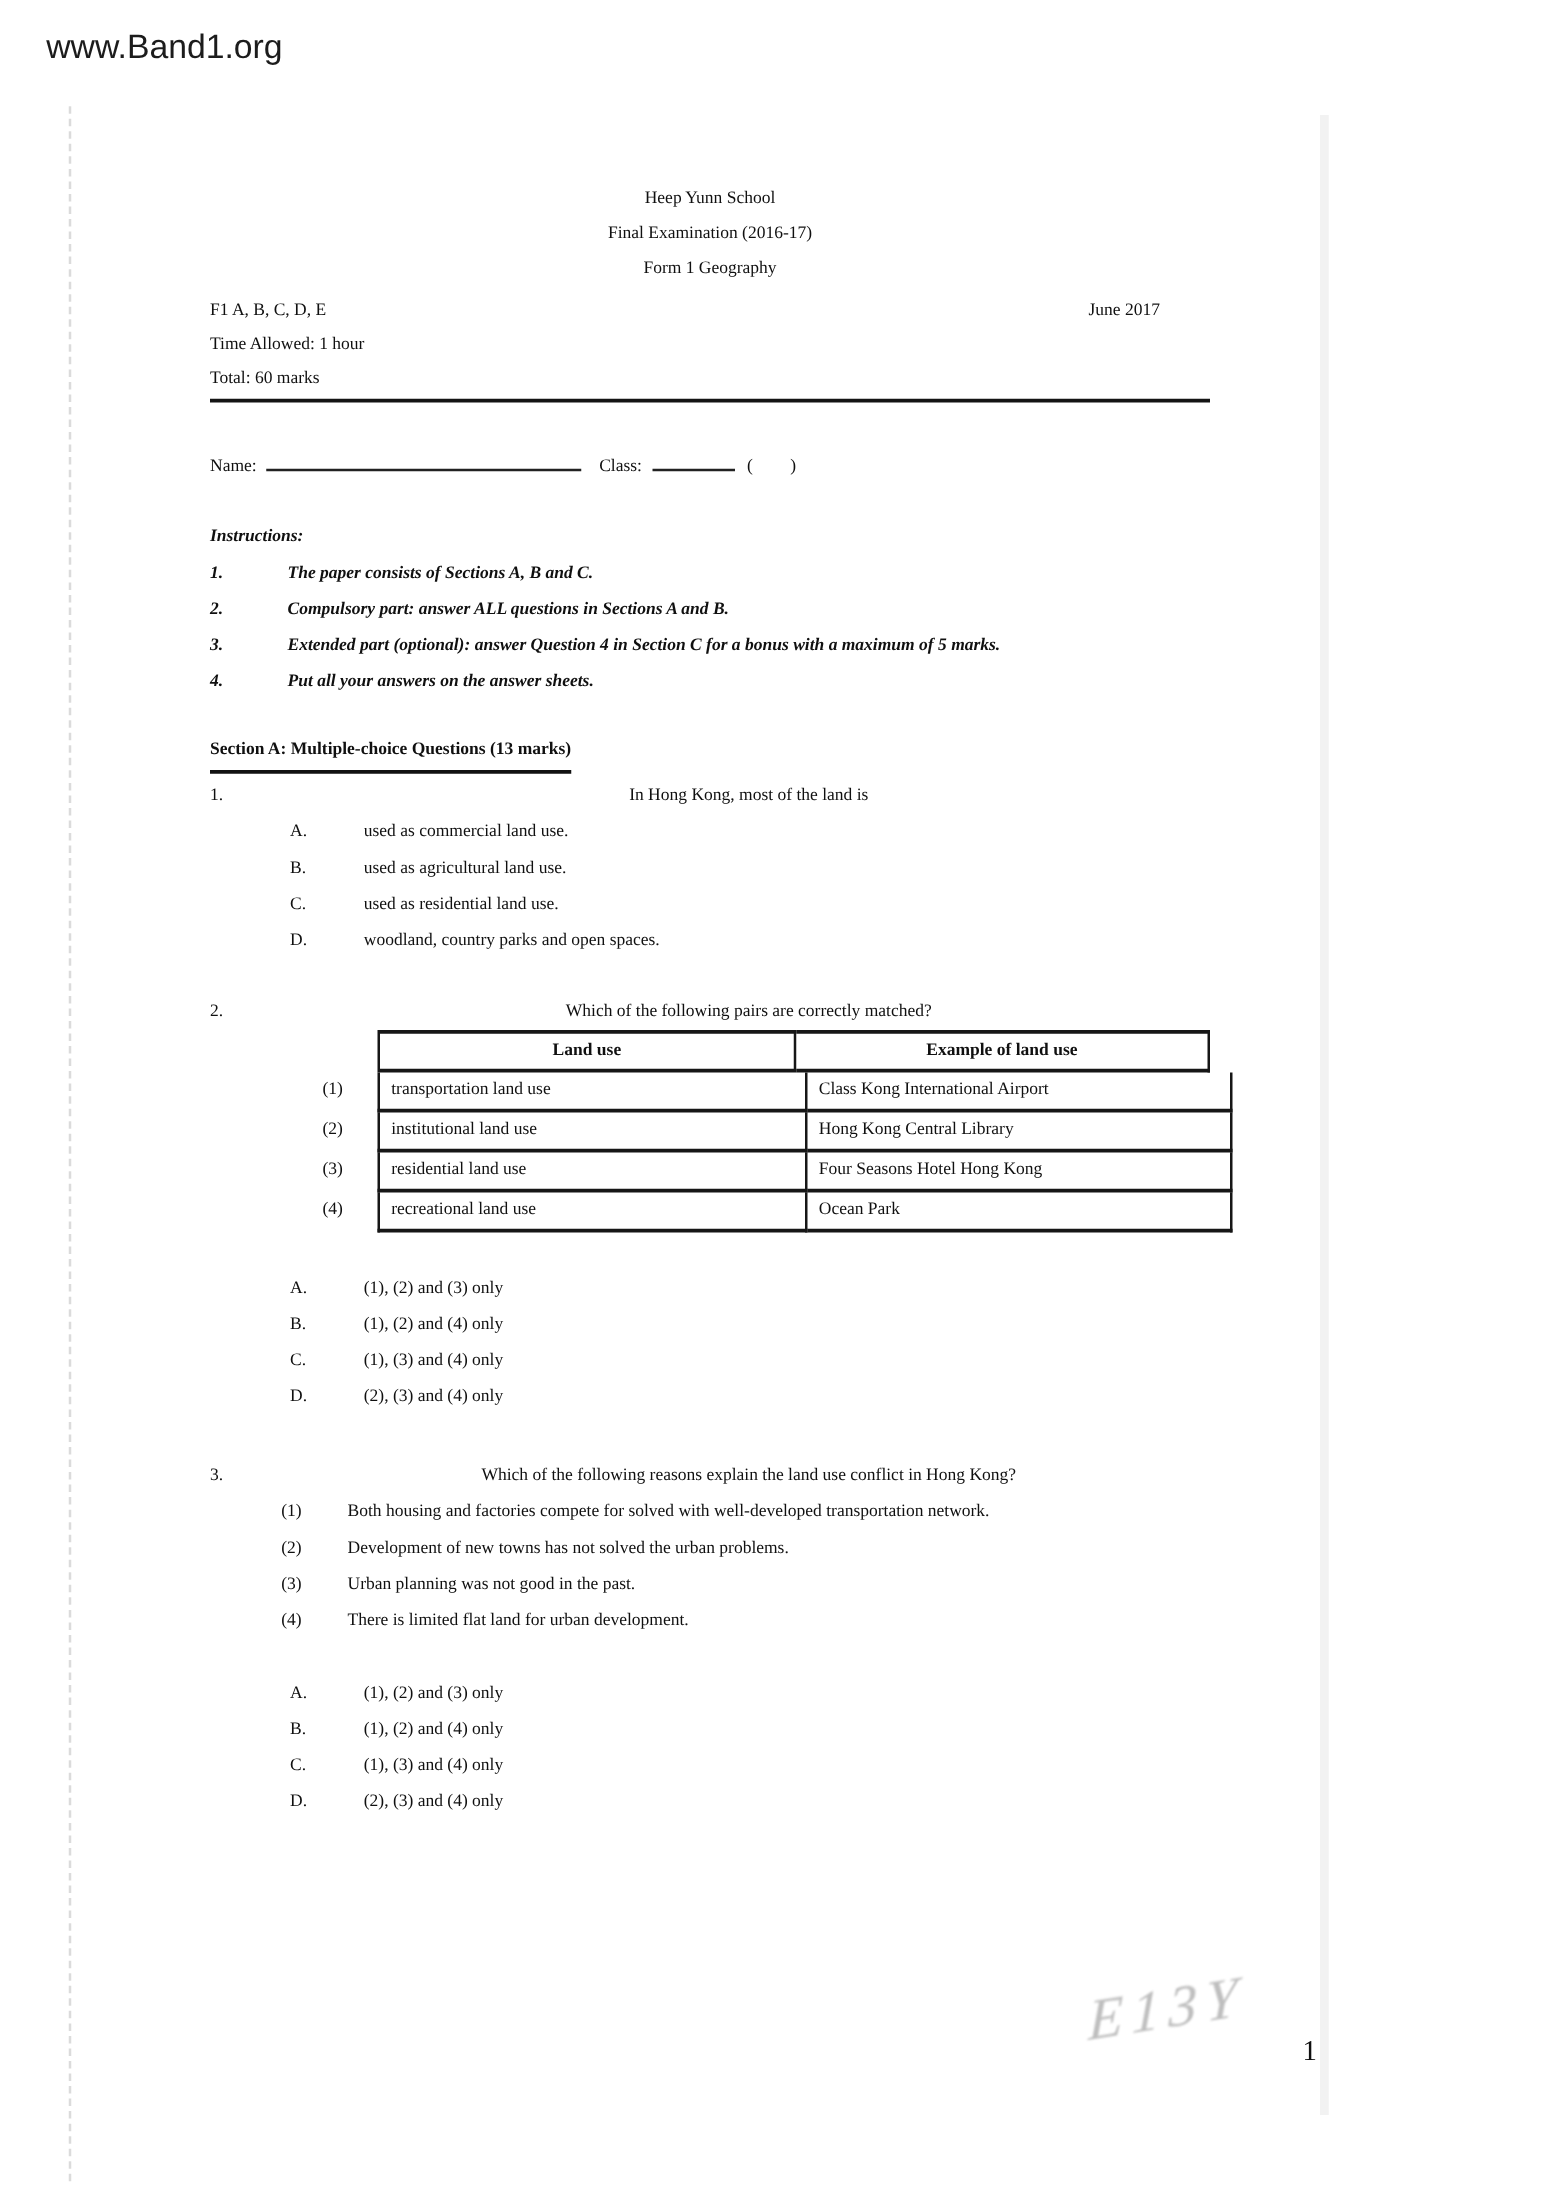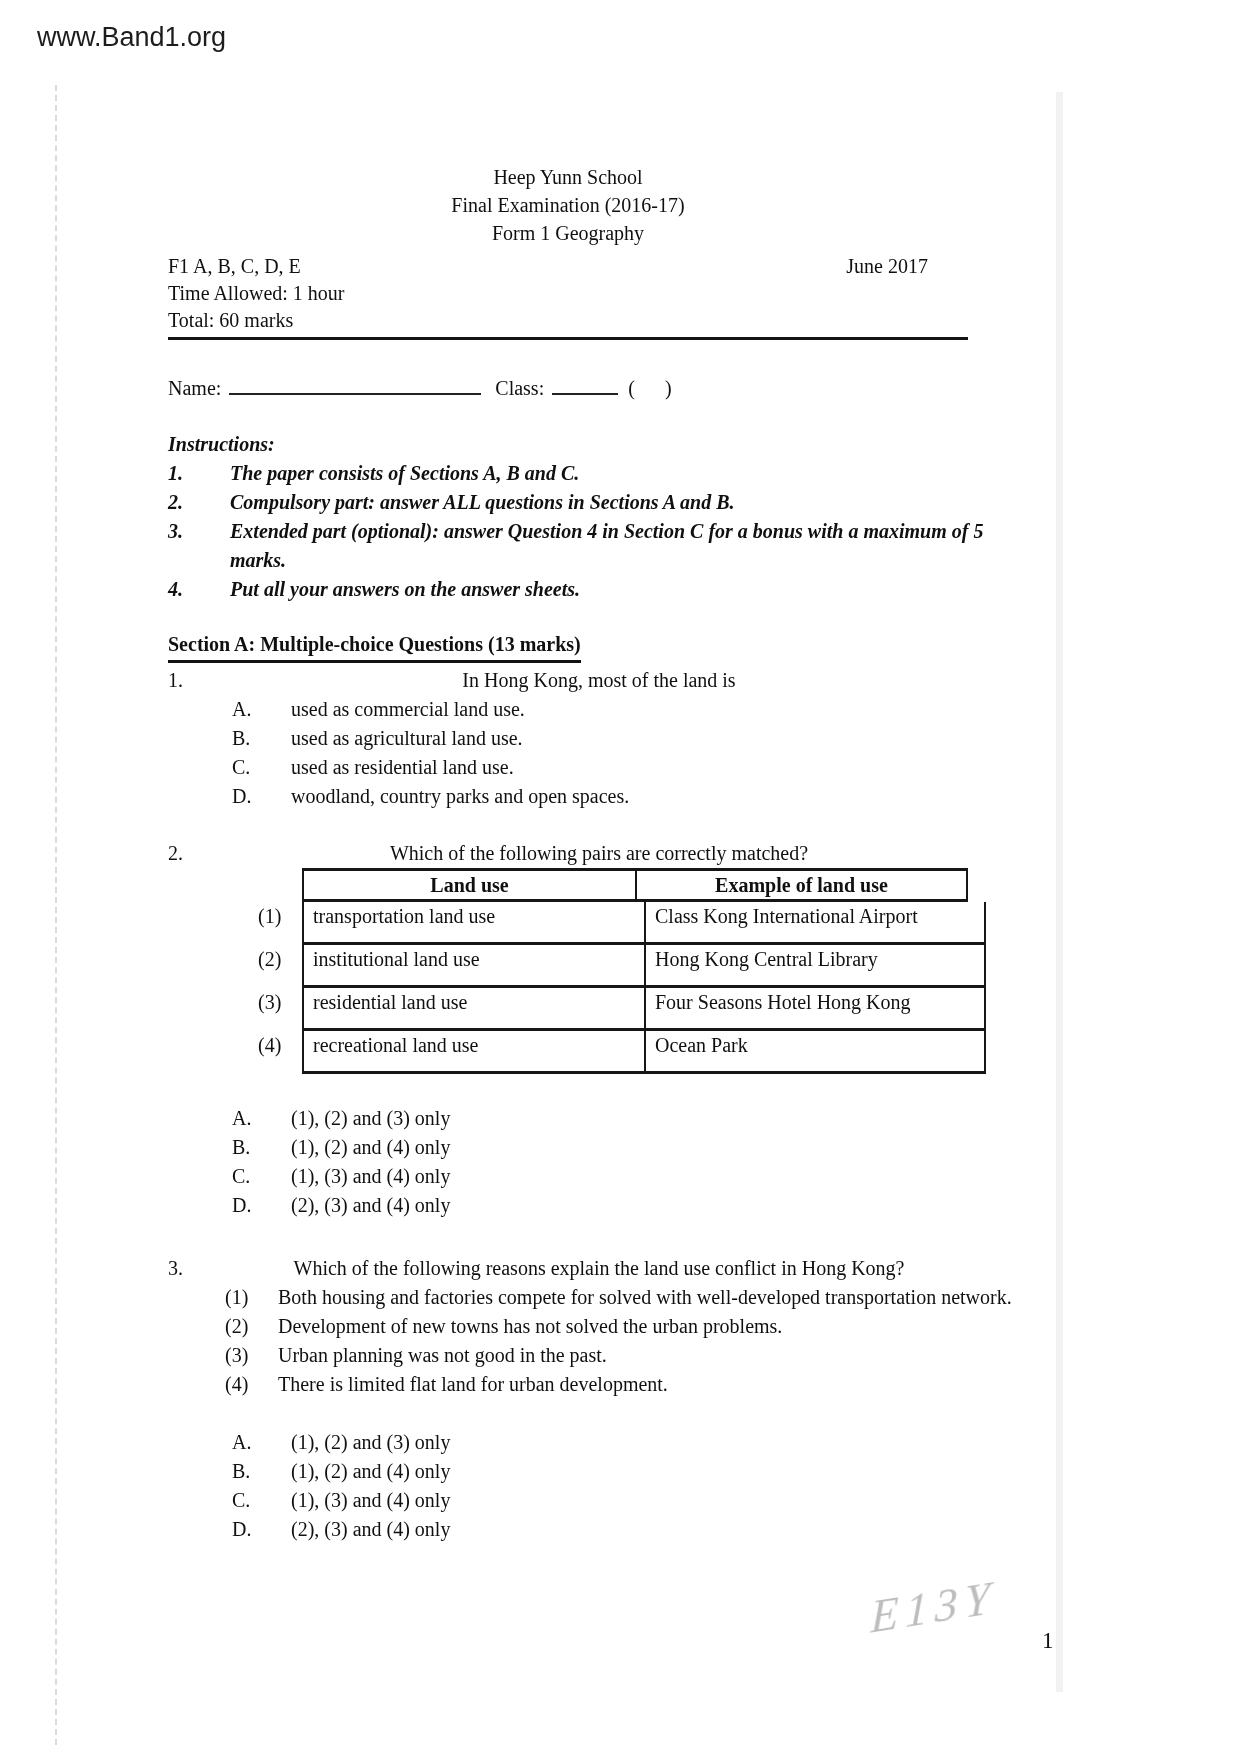--- a/index.html
+++ b/index.html
@@ -7,21 +7,21 @@
         font-family:"Liberation Serif",serif;color:#101010;}
   
   .watermark{position:absolute;left:37px;top:22px;font-family:"Liberation Sans",sans-serif;
              font-size:27px;color:#1c1c1c;}
   
   .scan-line-left{position:absolute;left:55px;top:85px;height:1660px;width:0;
                   border-left:2px dashed #9a9a9a;opacity:.35;}
   .scan-line-right{position:absolute;left:1056px;top:92px;height:1600px;width:7px;
                    background:#e9e9e9;opacity:.6;}
   
-  .content{position:absolute;left:168px;top:163px;width:800px;font-size:20px;line-height:29px;}
+  .content{position:absolute;left:168px;top:145px;width:800px;font-size:14px;line-height:29px;}
   .doc-header{text-align:center;line-height:28px;}
   .meta{position:relative;margin-top:6px;line-height:27px;}
   .meta .date{position:absolute;right:40px;top:0;}
   .rule{margin-top:3px;border-top:3px solid #141414;height:0;}
   
   .name-row{margin-top:33px;white-space:nowrap;}
   .fill{display:inline-block;border-bottom:2px solid #222;height:20px;vertical-align:baseline;}
   .name-fill{width:252px;margin-left:8px;margin-right:14px;}
   .class-fill{width:66px;margin-left:8px;margin-right:10px;}
   .paren-open{margin-right:30px;}
@@ -45,21 +45,21 @@
   .q2 .opts{margin-top:30px;}
   .q3{margin-top:34px;}
   .q3 .opts{margin-top:29px;}
   .sub{display:flex;margin-left:57px;}
   .sub-label{width:53px;flex:none;}
   .sub-text{width:800px;flex:none;}
   
   .tbl{margin-left:90px;}
   .trow{display:flex;line-height:28px;}
   .tlabel{width:44px;flex:none;}
-  .tcell{border-right:2px solid #161616;border-bottom:3px solid #161616;padding:0 0 12px 9px;}
+  .tcell{border-right:2px solid #161616;border-bottom:3px solid #161616;padding:0 0 1px 9px;}
   .tcell.c1{border-left:2px solid #161616;width:331px;flex:none;}
   .tcell.c2{width:329px;flex:none;}
   .trow.head .tcell{border-top:3px solid #161616;font-weight:bold;text-align:center;padding:0;}
   
   .scribble{position:absolute;left:870px;top:1580px;font-size:46px;font-style:italic;
             color:#6f6f6f;opacity:.45;letter-spacing:7px;transform:rotate(-9deg) skewX(-10deg);
             filter:blur(.7px);}
   .pagenum{position:absolute;left:1042px;top:1628px;font-size:23px;}
 </style>
 </head>

